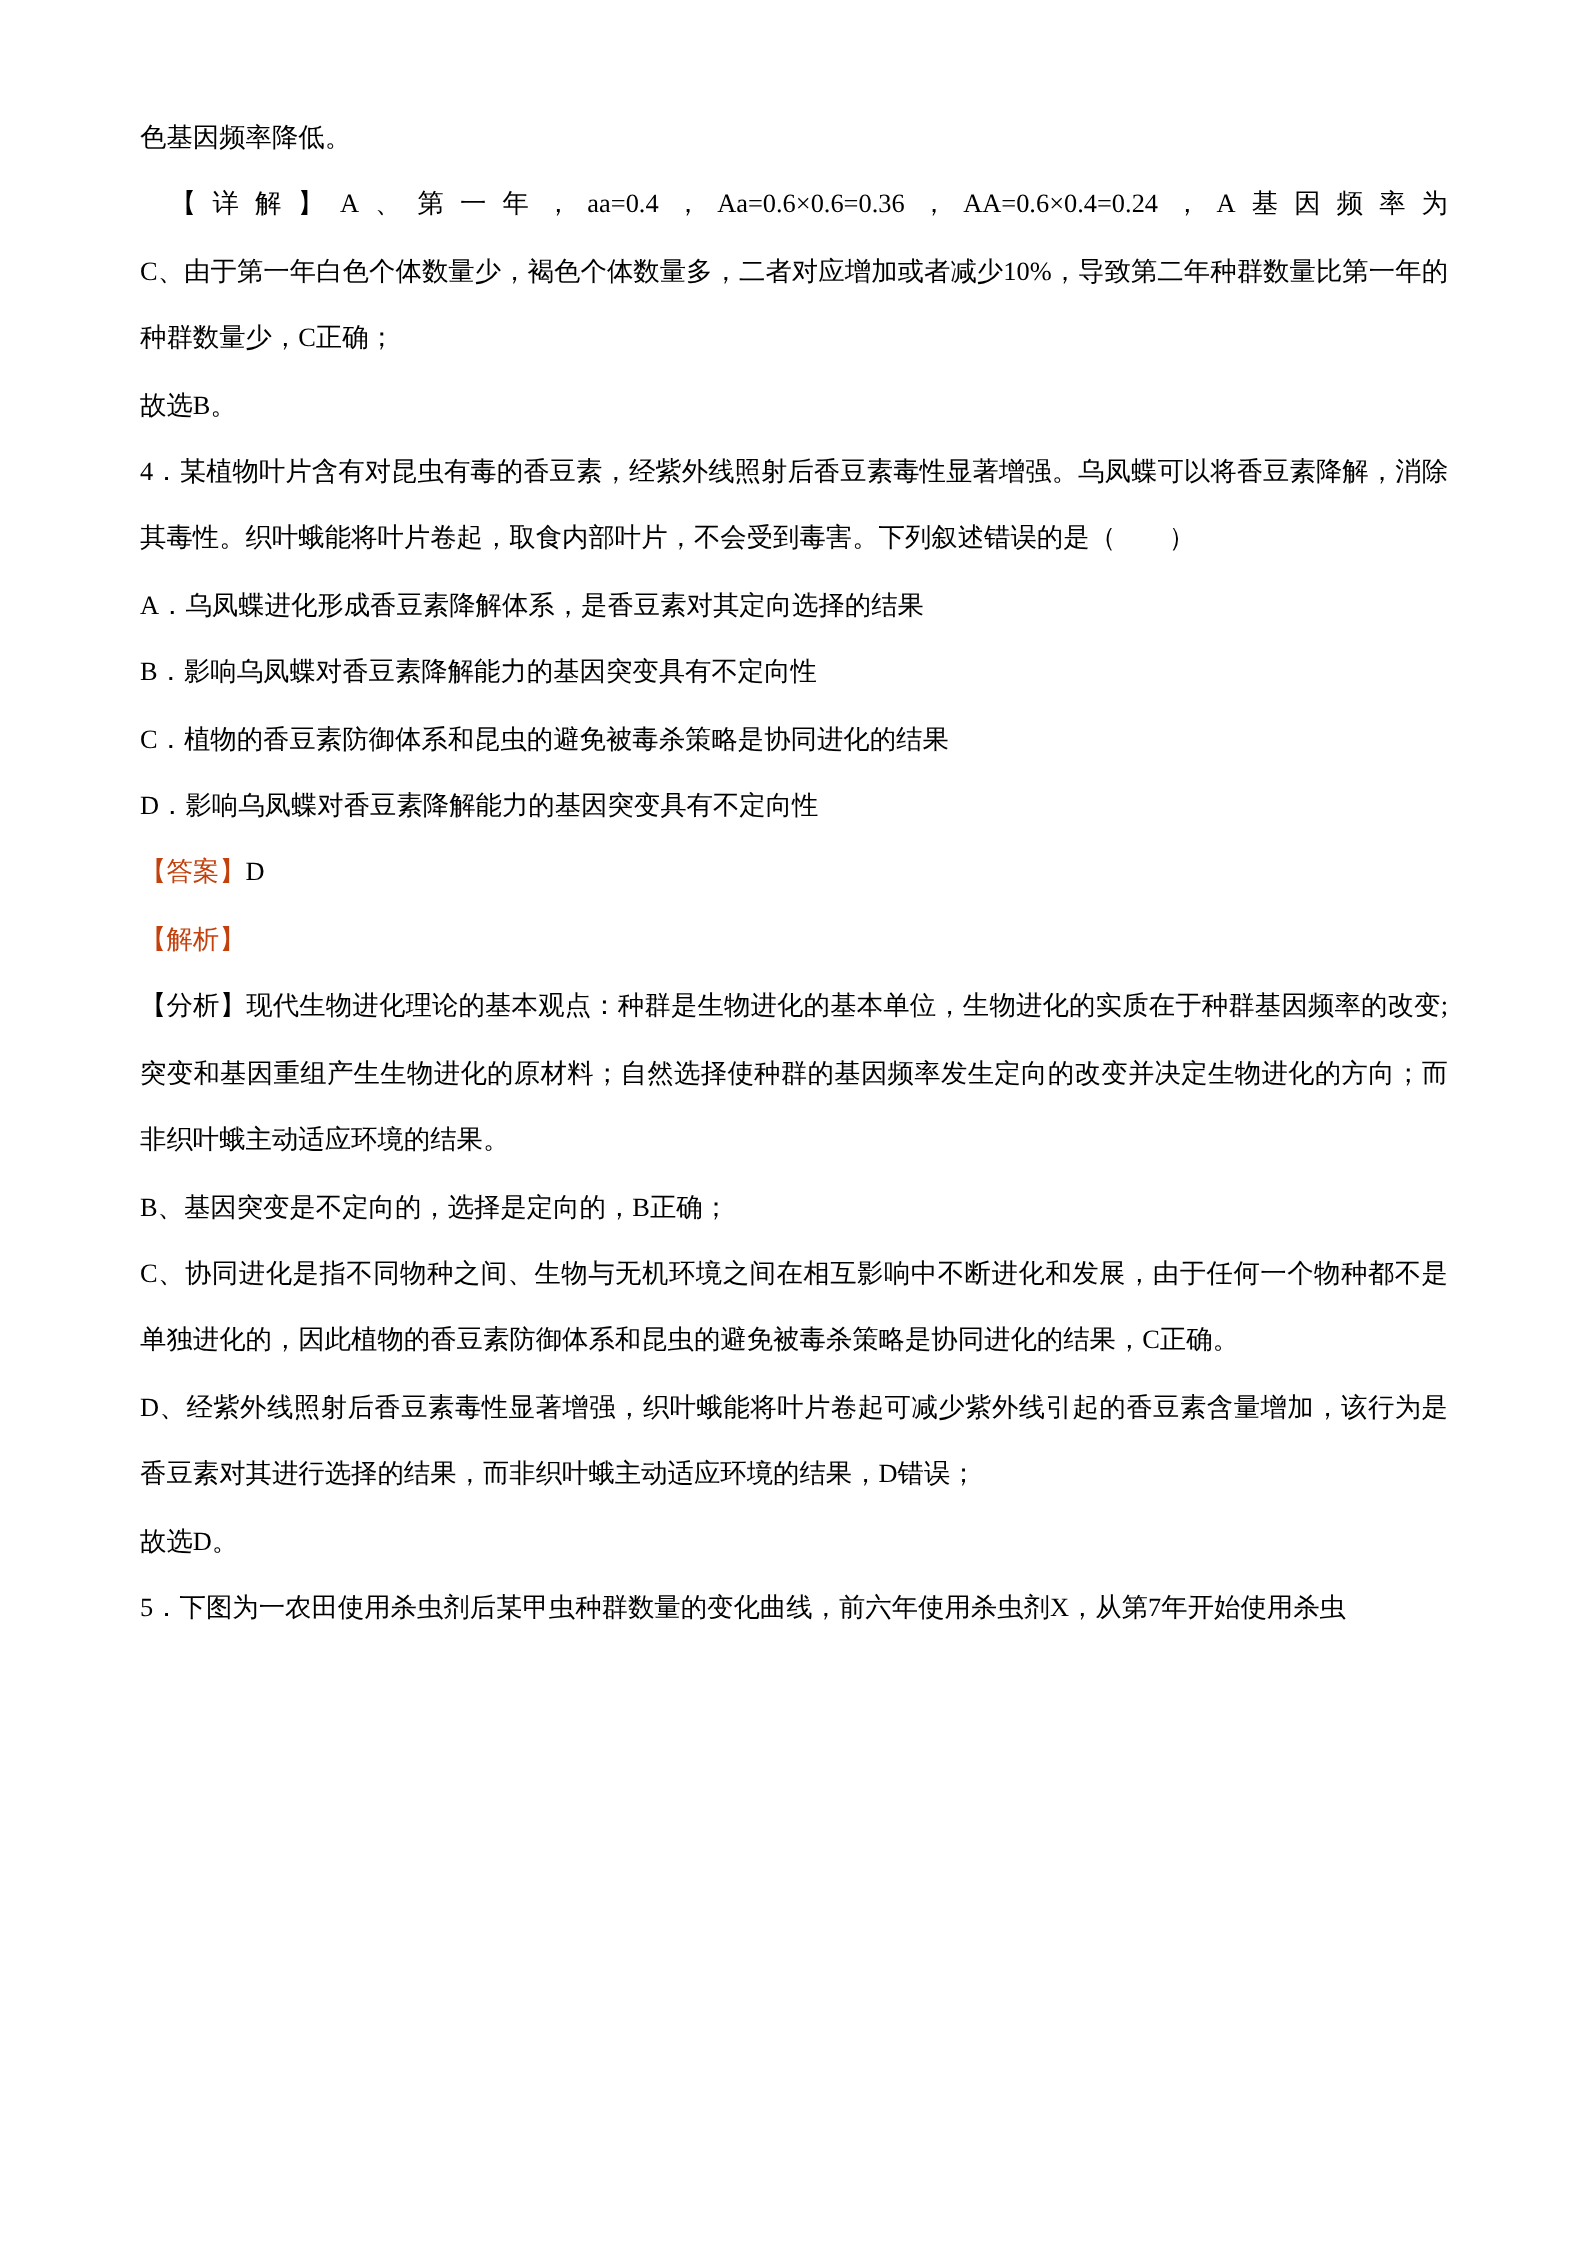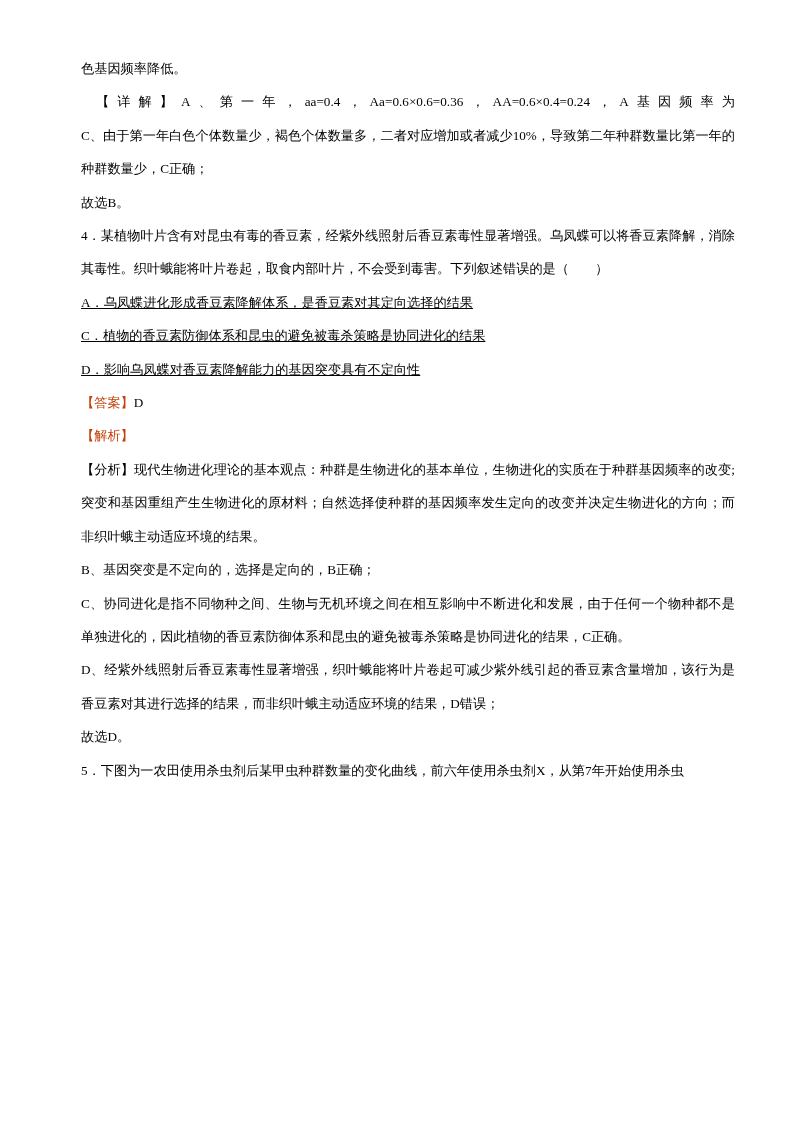--- a/index.html
+++ b/index.html
@@ -12,21 +12,21 @@
     height: 1123px;
     position: relative;
     overflow: hidden;
     font-family: "Liberation Serif", "DejaVu Serif", serif;
     color: #000000;
     -webkit-font-smoothing: none;
   }
 
   #page {
     position: absolute;
-    left: 11px;
+    left: 0;
     top: 0;
     width: 766px;
     height: 1123px;
     background: #ffffff;
   }
 
   #content {
     position: absolute;
     left: 70px;
     top: 52px;
@@ -58,21 +58,20 @@
   }
 
   .blue {
     color: #c2410c;
     font-weight: normal;
   }
 
   .opt {
     font-size: 13.2px;
     line-height: 33.4px;
-    text-decoration: underline;
   }
 </style>
 </head>
 <body>
 
 <div id="page">
   <div id="content">
 
     <p class="para">色基因频率降低。</p>
 
@@ -81,20 +80,21 @@
 
 
     <p class="para">C、由于第一年白色个体数量少，褐色个体数量多，二者对应增加或者减少10%，导致第二年种群数量比第一年的种群数量少，C正确；</p>
 
 
     <p class="para tight">故选B。</p>
 
     <p class="para">4．某植物叶片含有对昆虫有毒的香豆素，经紫外线照射后香豆素毒性显著增强。乌凤蝶可以将香豆素降解，消除其毒性。织叶蛾能将叶片卷起，取食内部叶片，不会受到毒害。下列叙述错误的是（　　）</p>
 
     <p class="para tight opt">A．乌凤蝶进化形成香豆素降解体系，是香豆素对其定向选择的结果</p>
+    <p class="para tight opt">B．影响乌凤蝶对香豆素降解能力的基因突变具有不定向性</p>
     <p class="para tight opt">C．植物的香豆素防御体系和昆虫的避免被毒杀策略是协同进化的结果</p>
     <p class="para tight opt">D．影响乌凤蝶对香豆素降解能力的基因突变具有不定向性</p>
 
     <p class="para tight"><span class="blue">【答案】</span><span>D</span></p>
 
     <p class="para tight"><span class="blue">【解析】</span></p>
 
     <p class="para">【分析】现代生物进化理论的基本观点：种群是生物进化的基本单位，生物进化的实质在于种群基因频率的改变;突变和基因重组产生生物进化的原材料；自然选择使种群的基因频率发生定向的改变并决定生物进化的方向；而非织叶蛾主动适应环境的结果。</p>
 
 

